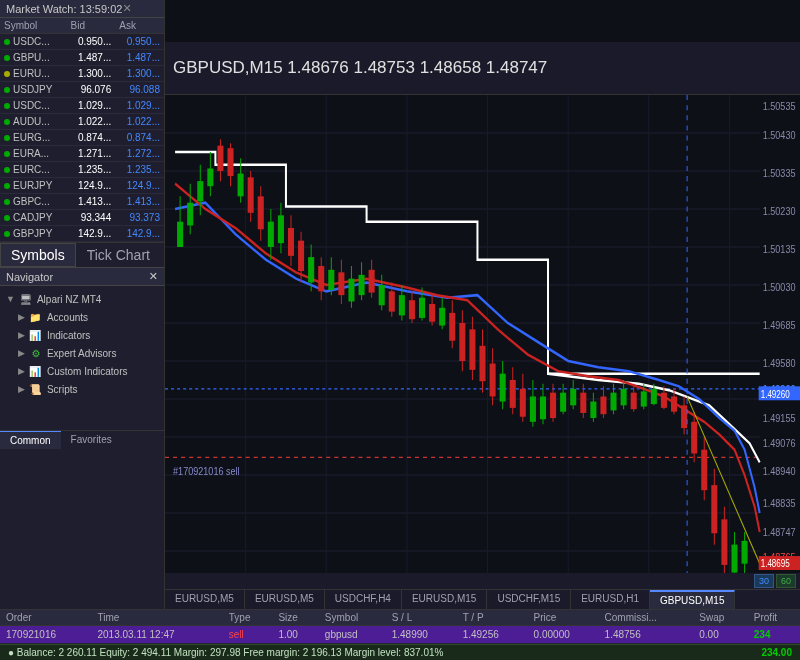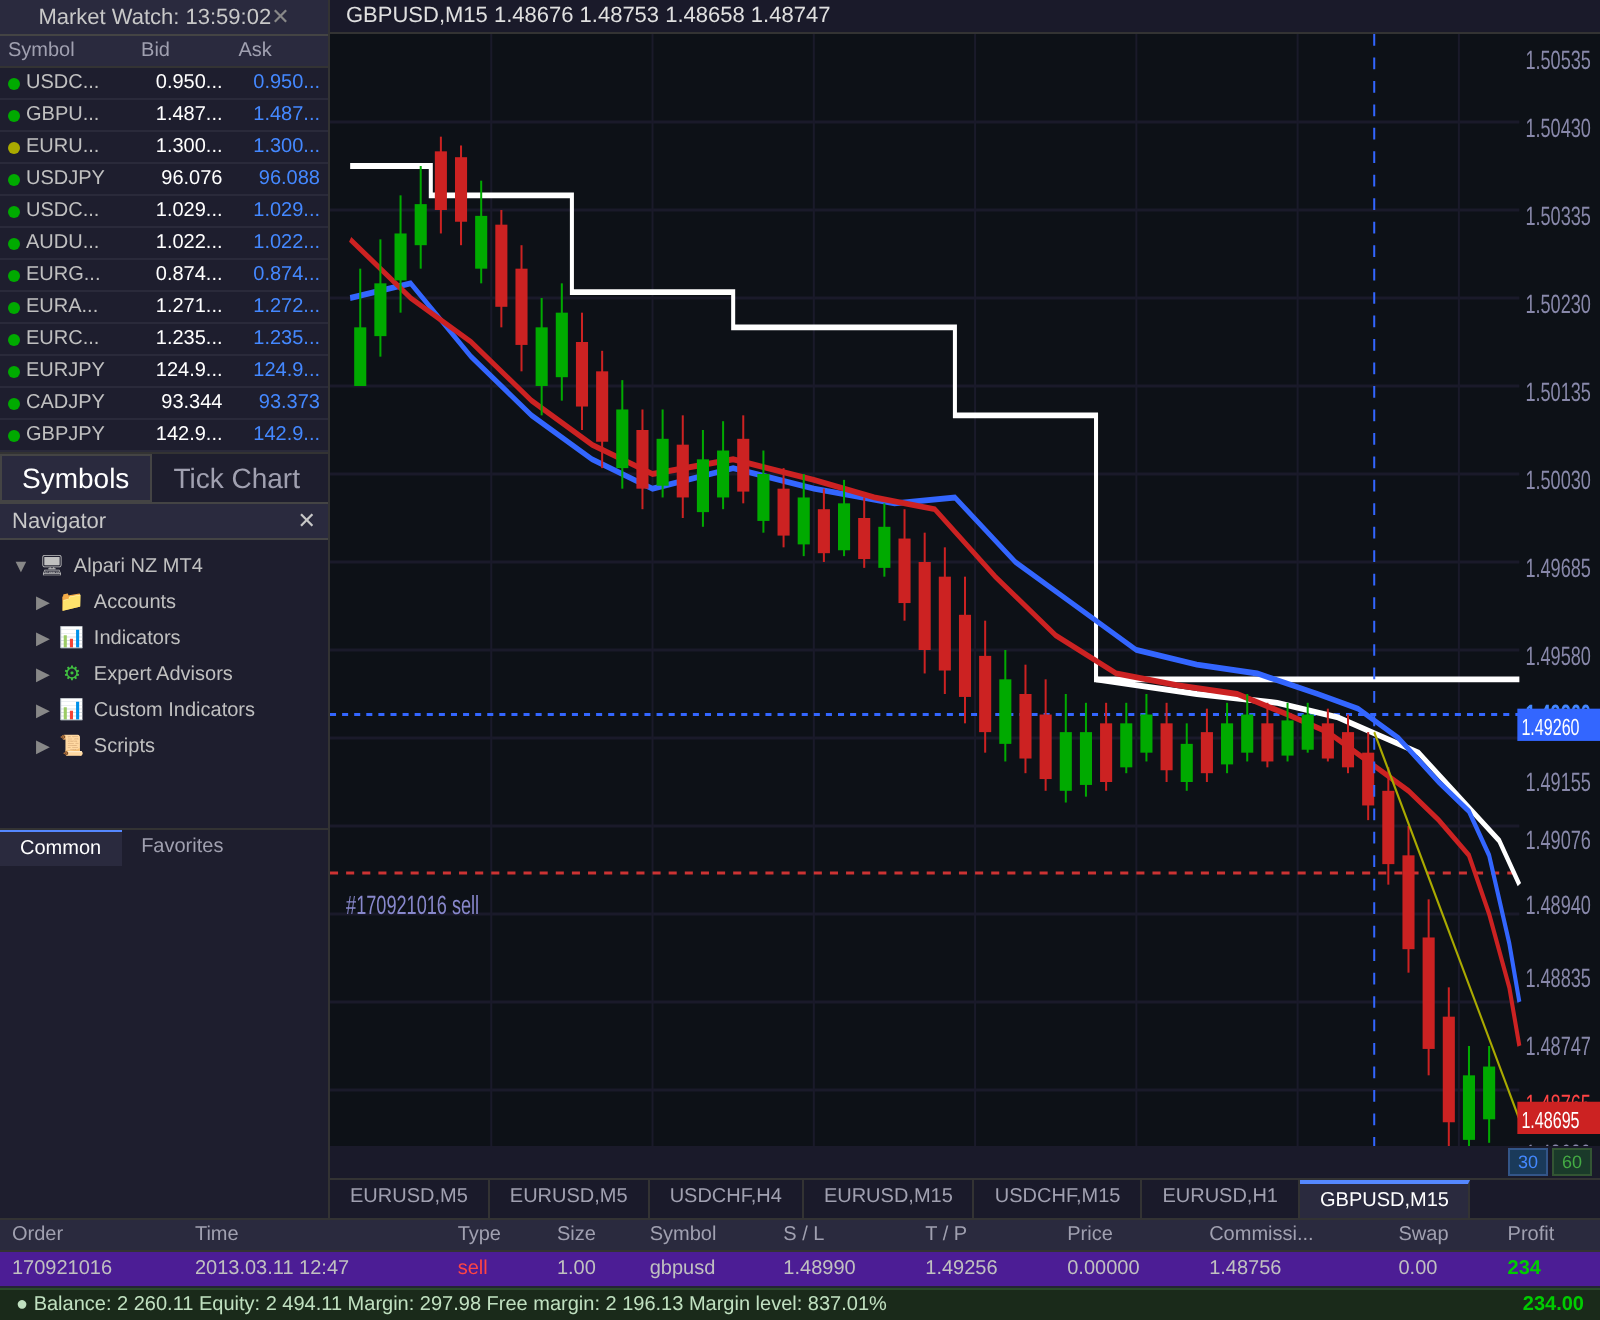--- a/index.html
+++ b/index.html
@@ -8,21 +8,21 @@
     .main-layout { display: flex; flex-direction: column; height: 660px; }
     
     
     .top-area { display: flex; flex: 1; min-height: 0; }
     
     
     .left-panel { width: 165px; display: flex; flex-direction: column; background: #1e1e2e; border-right: 1px solid #333; }
     
     
     .market-watch { background: #1e1e2e; border-bottom: 1px solid #444; }
-    .panel-header { background: #2a2a3e; color: #c8c8c8; padding: 2px 6px; font-size: 11px; display: flex; justify-content: center; align-items: center; border-bottom: 1px solid #444; }
+    .panel-header { background: #2a2a3e; color: #c8c8c8; padding: 2px 6px; font-size: 11px; display: flex; justify-content: flex-start; align-items: center; border-bottom: 1px solid #444; }
     .panel-header .close-btn { cursor: pointer; color: #888; }
     
     .market-table { width: 100%; border-collapse: collapse; }
     .market-table thead tr { background: #2a2a3e; }
     .market-table thead th { padding: 2px 4px; text-align: left; color: #a0a0b0; font-weight: normal; font-size: 10px; border-bottom: 1px solid #333; }
     .market-table tbody tr { border-bottom: 1px solid #2a2a3a; }
     .market-table tbody td { padding: 2px 4px; font-size: 10px; text-align: right; }
     .symbol-cell { display: flex; align-items: center; gap: 3px; }
     .dot { width: 6px; height: 6px; border-radius: 50%; display: inline-block; }
     .dot-green { background: #00aa00; }
@@ -46,21 +46,21 @@
     .icon-script { color: #c040c0; }
     
     
     .nav-bottom-tabs { display: flex; background: #1e1e2e; border-top: 1px solid #333; margin-top: 28px; }
     .nav-tab { padding: 3px 10px; font-size: 10px; color: #a0a0b0; cursor: pointer; }
     .nav-tab.active { background: #2a2a3e; color: #ffffff; border-top: 1px solid #5588ff; }
     
     
     .chart-area { flex: 1; display: flex; flex-direction: column; background: #0d1117; }
     
-    .chart-header { background: #1a1a2a; padding: 2px 8px; font-size: 11px; color: #e0e0e0; border-bottom: 1px solid #333; white-space: nowrap; }
+    .chart-header { background: #1a1a2a; padding: 16px 8px; font-size: 17px; color: #e0e0e0; border-bottom: 1px solid #333; white-space: nowrap; margin-top: 42px; }
     
     .chart-main { flex: 1; position: relative; overflow: hidden; background: #0d1117; }
     
     
     .chart-tabs { display: flex; background: #1a1a2a; border-top: 1px solid #333; overflow-x: auto; }
     .chart-tab { padding: 3px 10px; font-size: 10px; color: #a0a0b0; cursor: pointer; white-space: nowrap; border-right: 1px solid #333; }
     .chart-tab.active { background: #2a2a3e; color: #ffffff; border-top: 2px solid #5588ff; }
     
     
     .orders-section { background: #4c1d95; border-top: 1px solid #333; }
@@ -190,20 +190,30 @@
   </tr>
               <tr>
     <td>
                   <div class="symbol-cell">
                     <span class="dot dot-green"></span>
                     <span>EURJPY</span>
                   </div>
                 </td>
     <td class="bid-val">124.9...</td>
     <td class="ask-val">124.9...</td>
+  </tr>
+              <tr>
+    <td>
+                  <div class="symbol-cell">
+                    <span class="dot dot-green"></span>
+                    <span>GBPC...</span>
+                  </div>
+                </td>
+    <td class="bid-val">1.413...</td>
+    <td class="ask-val">1.413...</td>
   </tr>
               <tr>
     <td>
                   <div class="symbol-cell">
                     <span class="dot dot-green"></span>
                     <span>CADJPY</span>
                   </div>
                 </td>
     <td class="bid-val">93.344</td>
     <td class="ask-val">93.373</td>

